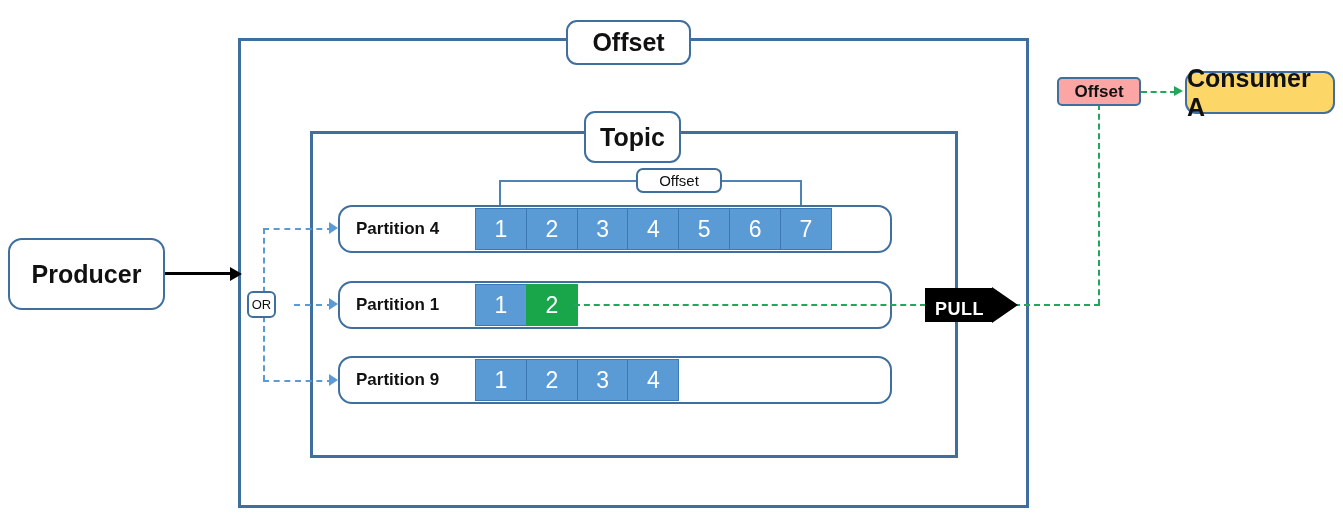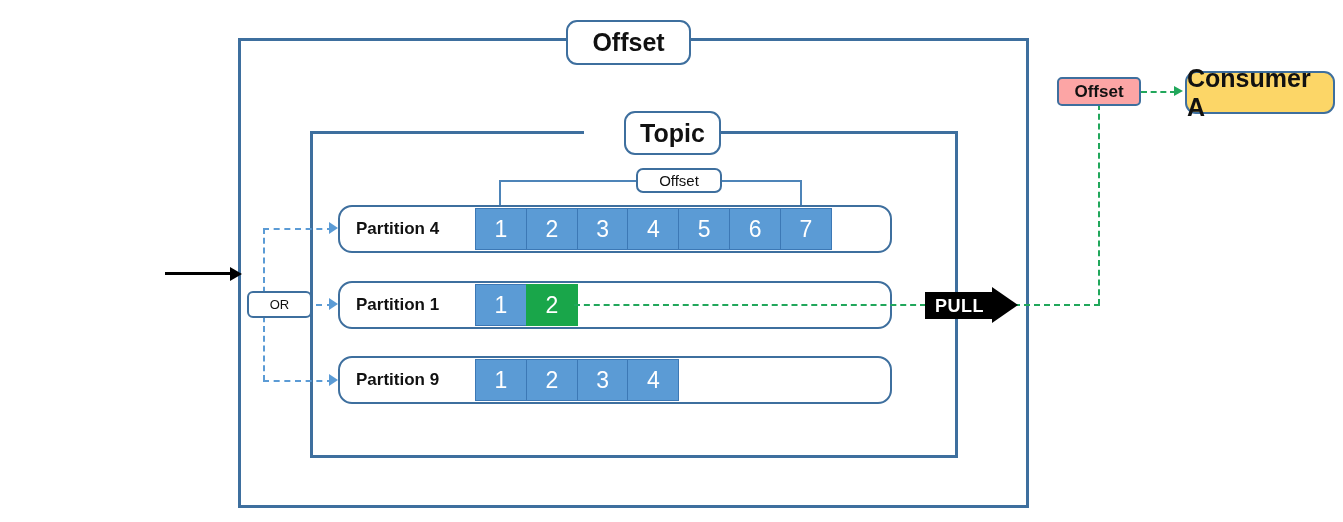--- a/index.html
+++ b/index.html
@@ -145,21 +145,21 @@
   .line-k { position: absolute; background: #000000; height: 2.5px; }
 
   
   .pull-wrap { position: absolute; display: flex; align-items: center; z-index: 7; }
   .pull-body {
     background: #000000;
     height: 26px;
     display: flex;
     align-items: center;
     justify-content: center;
-    padding: 1px 8px 0 10px;
+    padding: 8px 8px 0 10px;
   }
   .pull-text {
     color: #ffffff;
     font-size: 18px;
     font-weight: 700;
     letter-spacing: 0.5px;
     line-height: 1;
   }
   .pull-head {
     width: 0; height: 0;
@@ -184,48 +184,49 @@
   <div class="ln h abs" style="left:238px; top:505px; width:791px;"></div>
 
   <div class="chip big abs" style="left:566px; top:20px; width:125px; height:45px;">Offset</div>
 
   <div class="ln h abs" style="left:310px; top:131px; width:274px;"></div>
   <div class="ln h abs" style="left:680px; top:131px; width:278px;"></div>
   <div class="ln v abs" style="left:310px; top:131px; height:326px;"></div>
   <div class="ln v abs" style="left:955px; top:131px; height:326px;"></div>
   <div class="ln h abs" style="left:310px; top:455px; width:648px;"></div>
 
-  <div class="chip big abs" style="left:584px; top:111px; width:97px; height:44px;margin-left:40px;">Topic</div>
+  <div class="chip big abs" style="left:584px; top:111px; width:97px; height:52px;">Topic</div>
 
   <div class="thin v abs" style="left:499px; top:180px; height:30px;"></div>
 
   <div class="thin h abs" style="left:499px; top:180px; width:138px;"></div>
 
   <div class="thin h abs" style="left:721px; top:180px; width:81px;"></div>
 
   <div class="thin v abs" style="left:800px; top:180px; height:30px;"></div>
 
   <div class="chip small abs" style="left:636px; top:168px; width:86px; height:25px;">Offset</div>
 
+  <div class="ebox producer abs" style="left:8px; top:238px; width:157px; height:72px;">Producer</div>
 
   <div class="line-k" style="left:165px; top:272px; width:67px;"></div>
   <div class="arrow-k" style="left:230px; top:267px;"></div>
 
   <div class="dash-b-v" style="left:263px; top:228px; height:153px;"></div>
 
   <div class="dash-b-h" style="left:263px; top:228px; width:70px;"></div>
   <div class="arrow-b" style="left:329px; top:222px;"></div>
 
   <div class="dash-b-h" style="left:294px; top:304px; width:39px;"></div>
   <div class="arrow-b" style="left:329px; top:298px;"></div>
 
   <div class="dash-b-h" style="left:263px; top:380px; width:70px;"></div>
   <div class="arrow-b" style="left:329px; top:374px;"></div>
 
-  <div class="chip tiny abs" style="left:247px; top:291px; width:65px; height:27px;">OR</div>
+  <div class="chip tiny abs" style="left:247px; top:291px; width:29px; height:27px;">OR</div>
 
   <div class="ebox partition abs" style="left:338px; top:205px; width:554px; height:48px;">
     <span class="part-label">Partition 4</span>
   </div>
   <div class="cells" style="left:475px; top:229px;">
     <div class="cell" style="background:#5B9BD5;">1</div>
     <div class="cell" style="background:#5B9BD5;">2</div>
     <div class="cell" style="background:#5B9BD5;">3</div>
     <div class="cell" style="background:#5B9BD5;">4</div>
     <div class="cell" style="background:#5B9BD5;">5</div>

